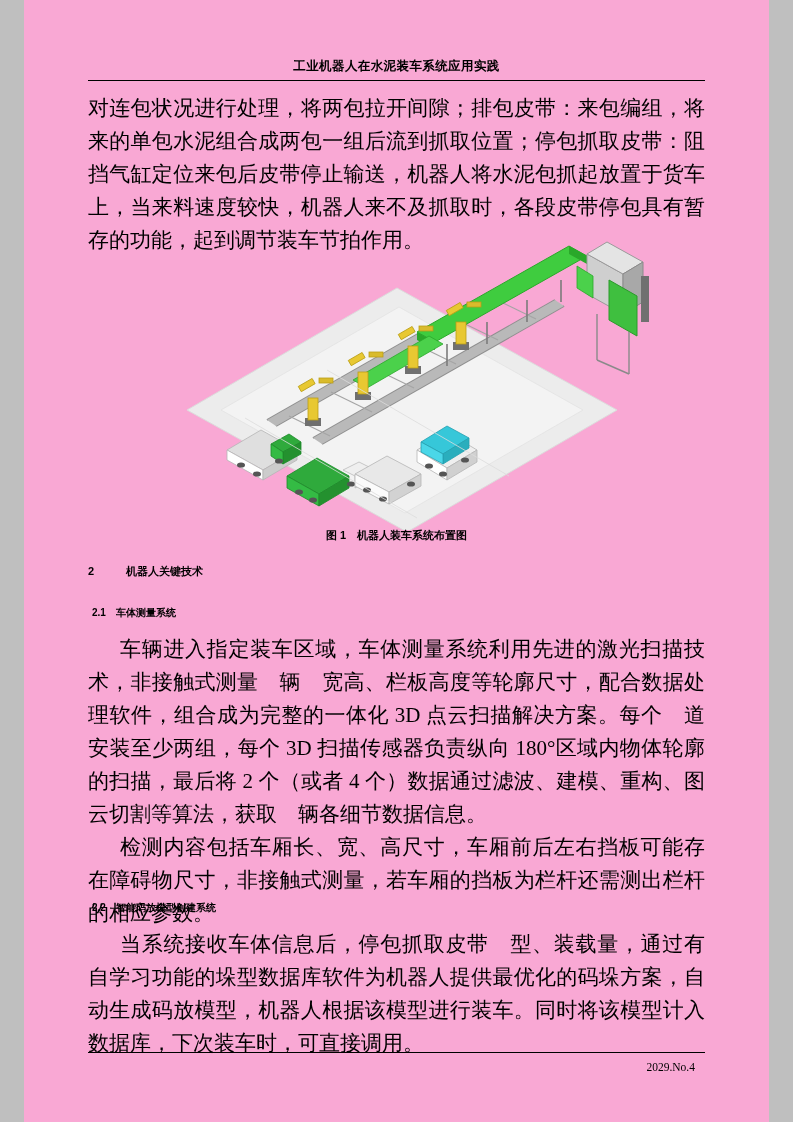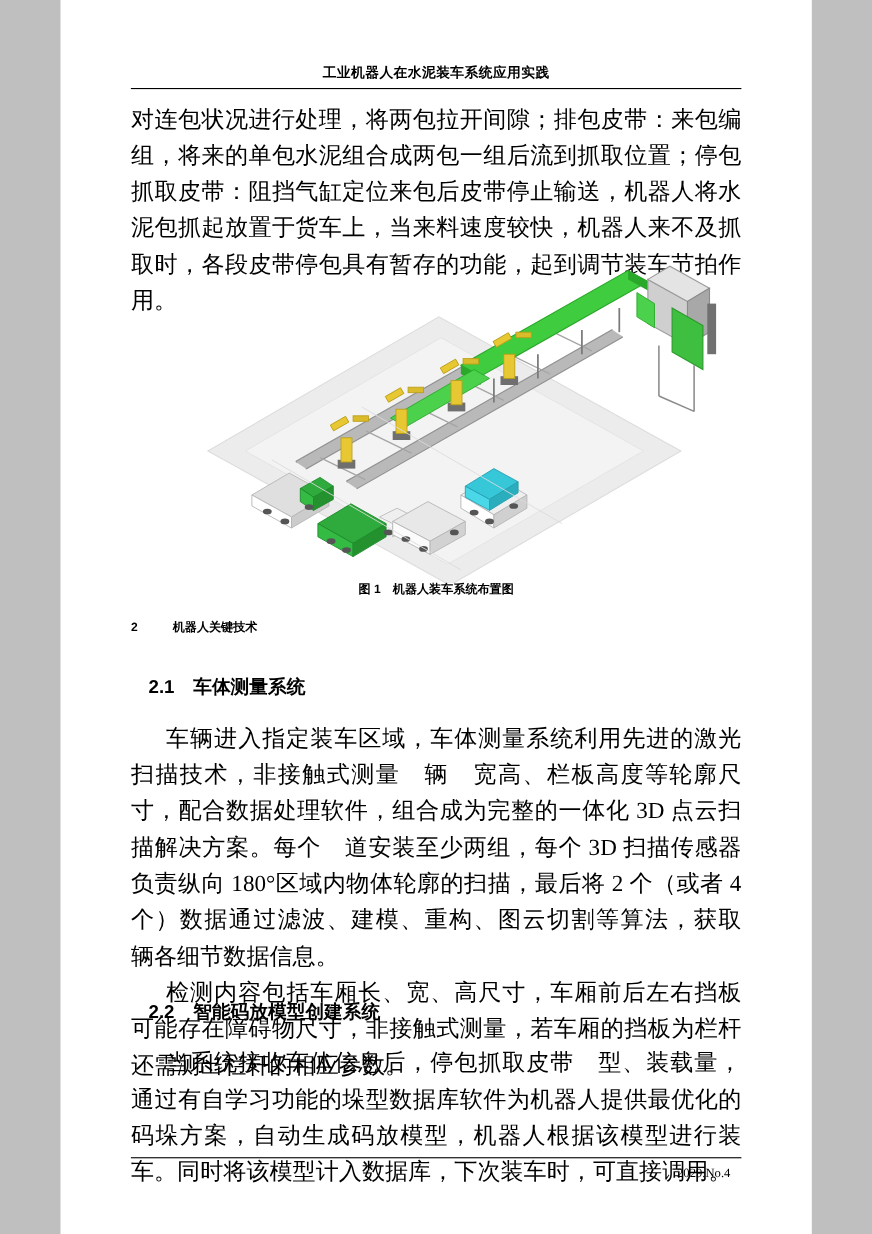--- a/index.html
+++ b/index.html
@@ -2,28 +2,27 @@
 <html><head>
 <meta charset="utf-8">
 <style>
   html, body {
     margin: 0;
     padding: 0;
     background: #bfbfbf;
   }
   .page {
     position: relative;
-    width: 643px;
+    width: 745px;
     height: 1122px;
-    background: #ffffff;
+    background: #f9a8d4;
     margin: 0 auto;
     overflow: hidden;
     font-family: "Liberation Serif", "DejaVu Serif", serif;
     color: #000000;
-    padding-left: 40px;
   }
   .content {
     position: absolute;
     left: 64px;
     right: 64px;
     top: 0;
     bottom: 0;
   }
   
   .runhead {
@@ -90,22 +89,22 @@
   }
   
   h2.h-num {
     margin: 0;
     font-size: 11px;
     font-weight: bold;
     font-family: "Liberation Sans", "DejaVu Sans", sans-serif;
     line-height: 30px;
   }
   h3.h-sub {
-    margin: 16px;
-    font-size: 17px;
+    margin: 4px;
+    font-size: 10px;
     font-weight: bold;
     font-family: "Liberation Sans", "DejaVu Sans", sans-serif;
     line-height: 28px;
   }
   .h-num .num { display: inline-block; width: 38px; }
   
   .figure-wrap {
     position: absolute;
     left: 0;
     right: 0;

